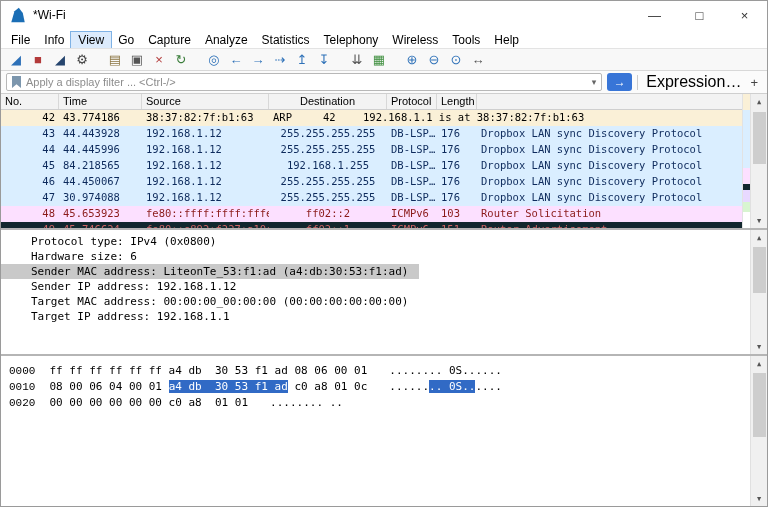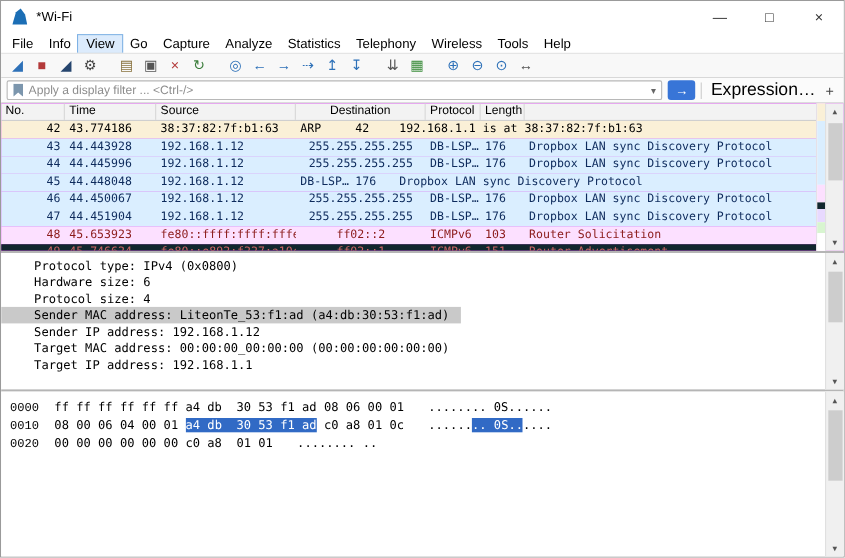--- a/index.html
+++ b/index.html
@@ -177,38 +177,39 @@
         <div class="pl-cell c-no">44</div>
         <div class="pl-cell c-time">44.445996</div>
         <div class="pl-cell c-src">192.168.1.12</div>
         <div class="pl-cell c-dst">255.255.255.255</div>
         <div class="pl-cell c-proto">DB-LSP…</div>
         <div class="pl-cell c-len">176</div>
         <div class="pl-cell c-info">Dropbox LAN sync Discovery Protocol</div>
       </div>
       <div class="pl-row row-udp">
         <div class="pl-cell c-no">45</div>
-        <div class="pl-cell c-time">44.448048</div>
-        <div class="pl-cell c-src">192.168.1.12</div>
+        <div class="pl-cell c-time">84.218565</div>
+        <div class="pl-cell c-src">192.168.1.12</div>
+        <div class="pl-cell c-dst">192.168.1.255</div>
         <div class="pl-cell c-proto">DB-LSP…</div>
         <div class="pl-cell c-len">176</div>
         <div class="pl-cell c-info">Dropbox LAN sync Discovery Protocol</div>
       </div>
       <div class="pl-row row-udp">
         <div class="pl-cell c-no">46</div>
         <div class="pl-cell c-time">44.450067</div>
         <div class="pl-cell c-src">192.168.1.12</div>
         <div class="pl-cell c-dst">255.255.255.255</div>
         <div class="pl-cell c-proto">DB-LSP…</div>
         <div class="pl-cell c-len">176</div>
         <div class="pl-cell c-info">Dropbox LAN sync Discovery Protocol</div>
       </div>
       <div class="pl-row row-udp">
         <div class="pl-cell c-no">47</div>
-        <div class="pl-cell c-time">44.451904</div>
+        <div class="pl-cell c-time">30.974088</div>
         <div class="pl-cell c-src">192.168.1.12</div>
         <div class="pl-cell c-dst">255.255.255.255</div>
         <div class="pl-cell c-proto">DB-LSP…</div>
         <div class="pl-cell c-len">176</div>
         <div class="pl-cell c-info">Dropbox LAN sync Discovery Protocol</div>
       </div>
       <div class="pl-row row-icmp">
         <div class="pl-cell c-no">48</div>
         <div class="pl-cell c-time">45.653923</div>
         <div class="pl-cell c-src">fe80::ffff:ffff:fffe</div>
@@ -242,21 +243,20 @@
           <div class="sb-thumb" style="top:3px;height:52px;"></div>
         </div>
       <div class="sb-arrow">▼</div>
     </div>
   </div>
 
   <div class="details">
     <div class="det-lines">
       <div class="dline">Protocol type: IPv4 (0x0800)</div>
       <div class="dline">Hardware size: 6</div>
-      <div class="dline">Protocol size: 4</div>
       <div class="dline selected">Sender MAC address: LiteonTe_53:f1:ad (a4:db:30:53:f1:ad)</div>
       <div class="dline">Sender IP address: 192.168.1.12</div>
       <div class="dline">Target MAC address: 00:00:00_00:00:00 (00:00:00:00:00:00)</div>
       <div class="dline">Target IP address: 192.168.1.1</div>
     </div>
     <div class="vscroll">
       <div class="sb-arrow">▲</div>
       <div class="sb-track">
           <div class="sb-thumb" style="top:2px;height:46px;"></div>
         </div>

